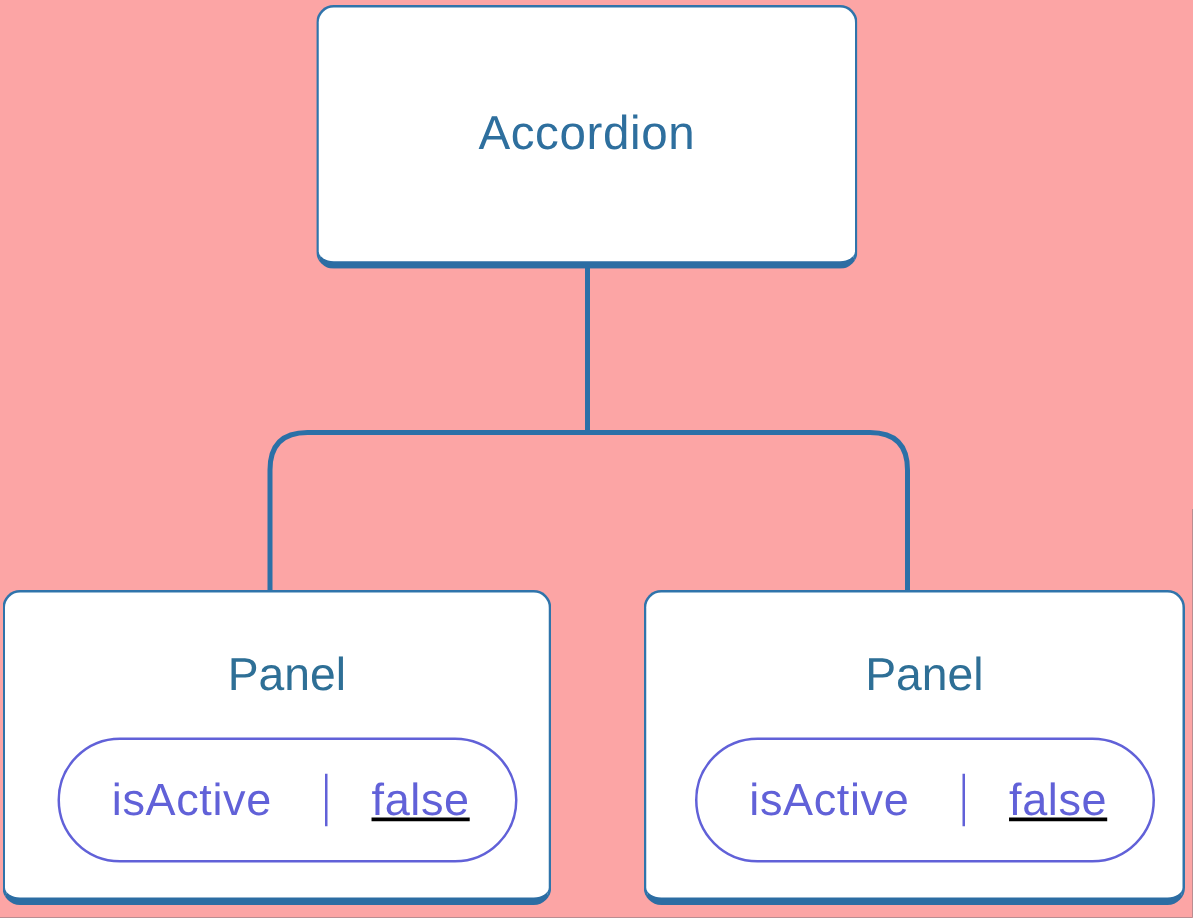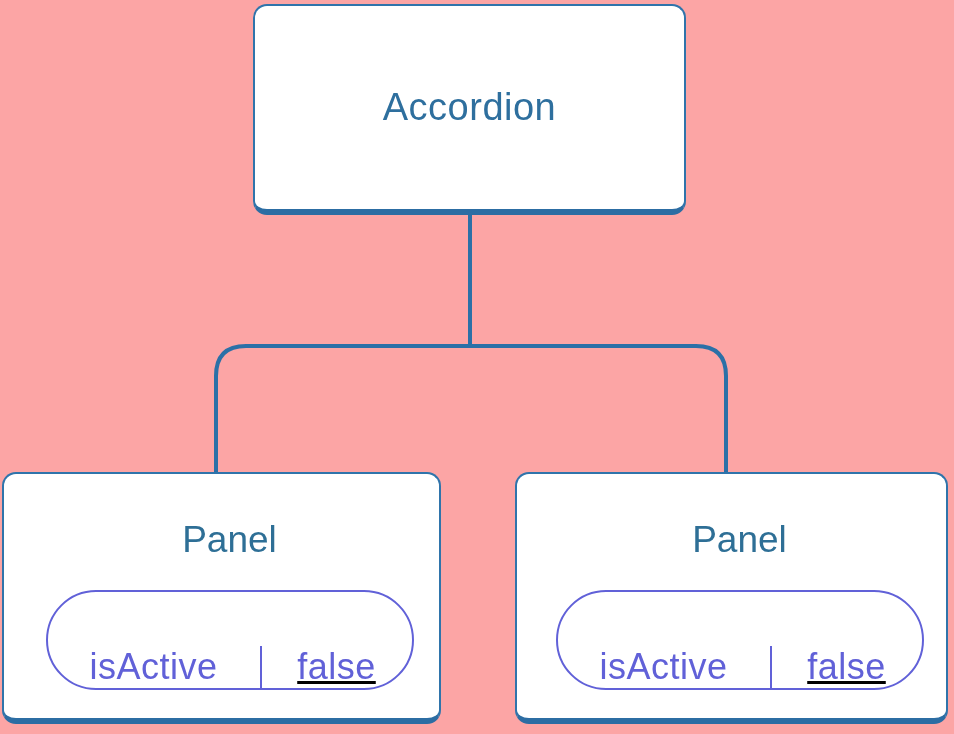--- a/index.html
+++ b/index.html
@@ -62,21 +62,21 @@
     color: #2e6f96;
   }
   .state-pill {
     margin-top: 26px;
     width: 368px;
     height: 100px;
     border: 2px solid #6161d8;
     border-radius: 52px;
     box-sizing: border-box;
     display: flex;
-    align-items: flex-end;
+    align-items: center;
     overflow: hidden;
   }
   .state-key-cell {
     width: 214px;
     border-right: 2px solid #6161d8;
     display: flex;
     align-items: center;
     justify-content: center;
     box-sizing: border-box;
   }

